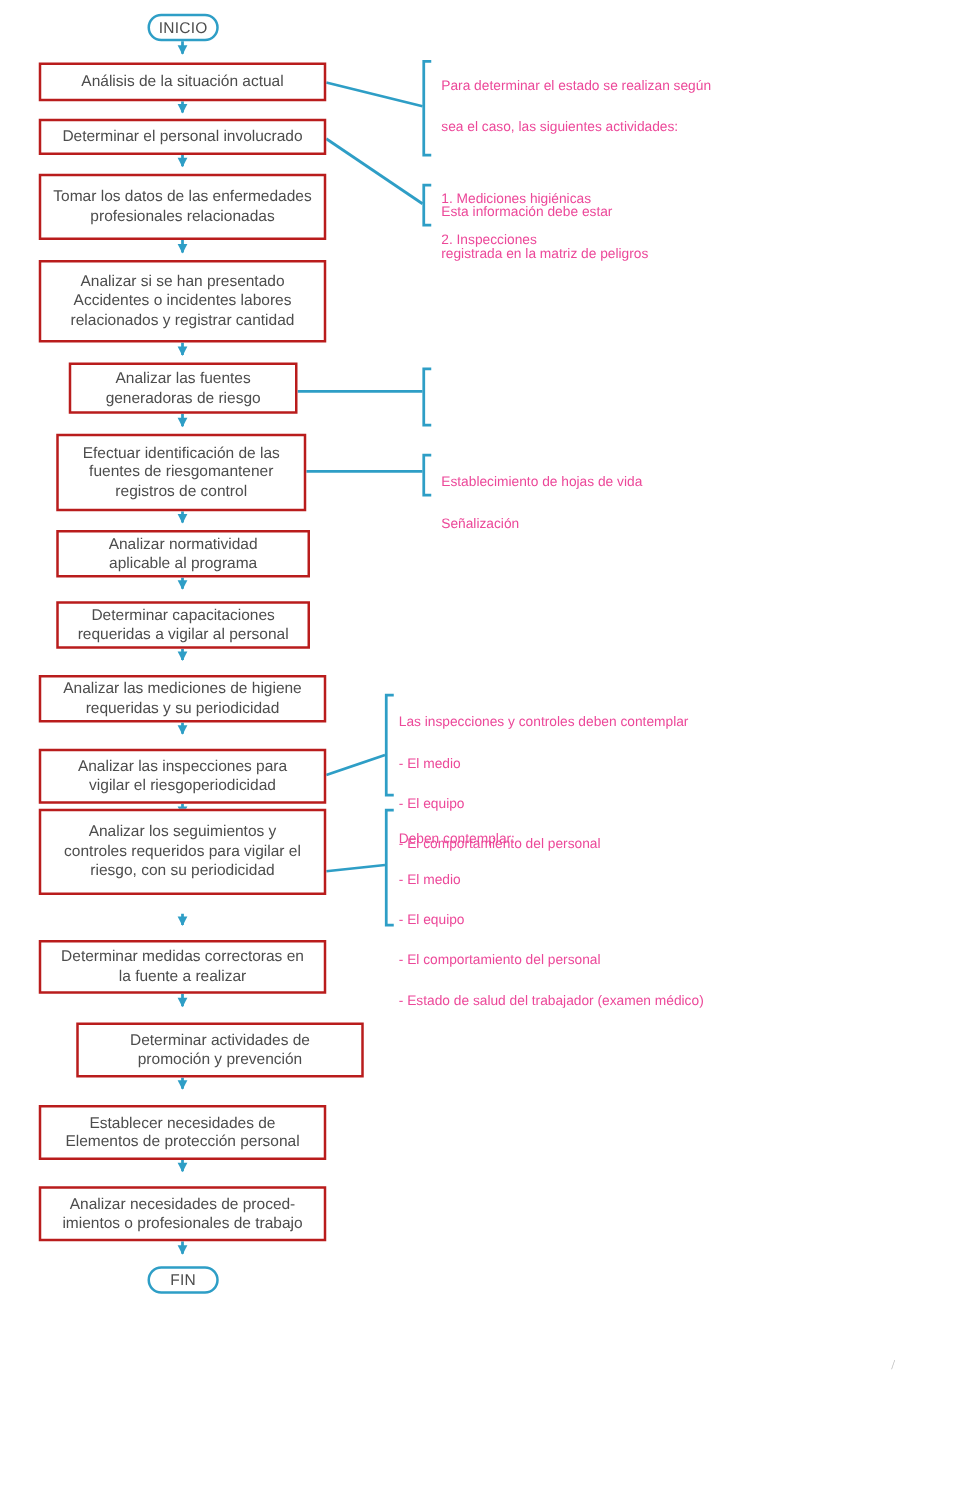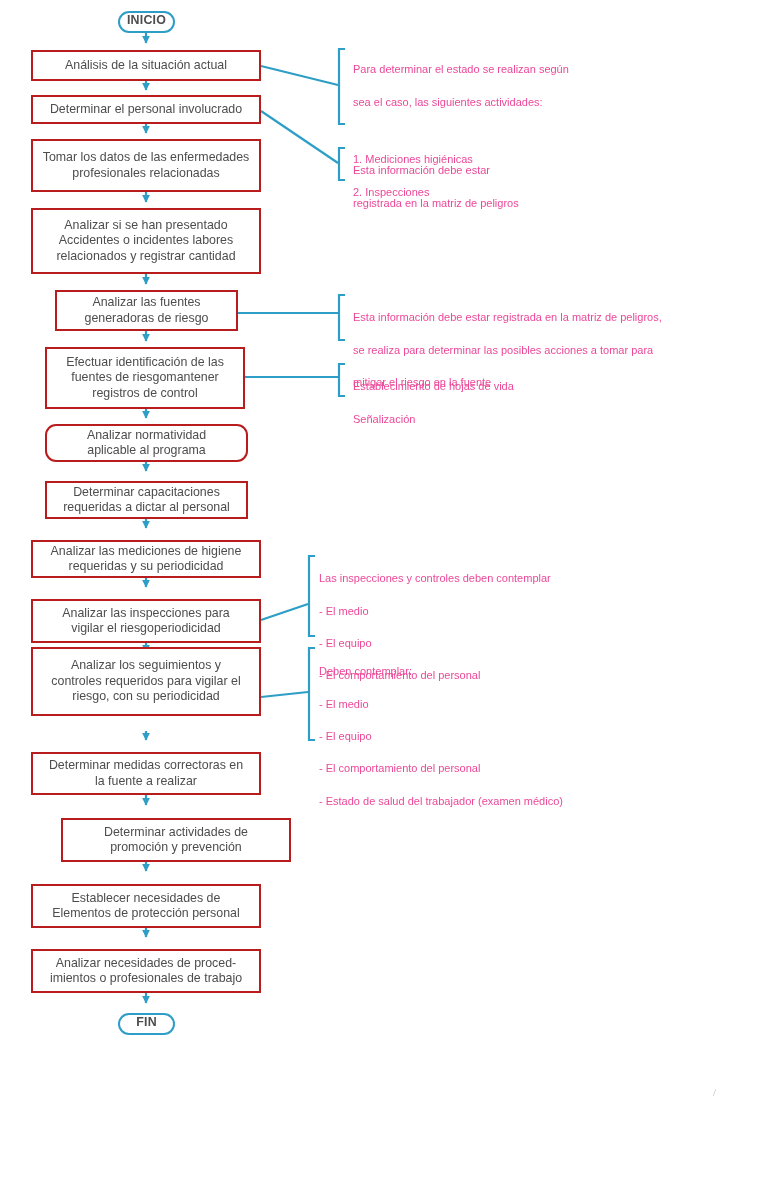--- a/index.html
+++ b/index.html
@@ -41,23 +41,23 @@
   .terminator {
     position: absolute;
     box-sizing: border-box;
     border: 2px solid #2e9ec6;
     background: #ffffff;
     border-radius: 999px;
     color: #4d4d4d;
     font-size: 12.4px;
     line-height: 14px;
     display: flex;
+    align-items: center;
     justify-content: center;
     letter-spacing: .2px;
-    font-weight: bold;
   }
   
   #wires {
     position: absolute;
     left: 0;
     top: 0;
     width: 768px;
     height: 1188px;
     pointer-events: none;
   }
@@ -160,31 +160,31 @@
     <span class="txt">Analizar las fuentes
 generadoras de riesgo</span>
   </div>
 
   <div class="node" style="left:45px; top:347px; width:200px; height:62px;">
     <span class="txt">Efectuar identificación de las
 fuentes de riesgomantener
 registros de control</span>
   </div>
 
-  <div class="node" style="left:45px; top:424px; width:203px; height:38px;border-radius:11px;">
+  <div class="node" style="left:45px; top:424px; width:203px; height:38px;">
     <span class="txt">Analizar normatividad
 aplicable al programa</span>
   </div>
 
   <div class="node" style="left:45px; top:481px; width:203px; height:38px;">
     <span class="txt">Determinar capacitaciones
-requeridas a dictar al personal</span>
-  </div>
-
-  <div class="node" style="left:31px; top:540px; width:230px; height:38px;">
+requeridas a vigilar al personal</span>
+  </div>
+
+  <div class="node" style="left:31px; top:540px; width:230px; height:38px;align-items:flex-end;">
     <span class="txt">Analizar las mediciones de higiene
 requeridas y su periodicidad</span>
   </div>
 
   <div class="node" style="left:31px; top:599px; width:230px; height:44px;">
     <span class="txt">Analizar las inspecciones para
 vigilar el riesgoperiodicidad</span>
   </div>
 
   <div class="node" style="left:31px; top:647px; width:230px; height:69px;">
@@ -219,25 +219,20 @@
     <span class="note-line" style="height:9px;"></span>
     <span class="note-line">1. Mediciones higiénicas</span>
     <span class="note-line">2. Inspecciones</span>
   </div>
 
   <div class="note" style="left:353px; top:146px; width:300px;">
     <span class="note-line">Esta información debe estar</span>
     <span class="note-line">registrada en la matriz de peligros</span>
   </div>
 
-  <div class="note" style="left:353px; top:293px; width:400px;">
-    <span class="note-line">Esta información debe estar registrada en la matriz de peligros,</span>
-    <span class="note-line">se realiza para determinar las posibles acciones a tomar para</span>
-    <span class="note-line">mitigar el riesgo en la fuente</span>
-  </div>
 
   <div class="note" style="left:353px; top:362px; width:330px;">
     <span class="note-line">Establecimiento de hojas de vida</span>
     <span class="note-line">Señalización</span>
   </div>
 
   <div class="note" style="left:319px; top:554px; width:360px;">
     <span class="note-line">Las inspecciones y controles deben contemplar</span>
     <span class="note-line bullet">-  El medio</span>
     <span class="note-line bullet">-  El equipo</span>

